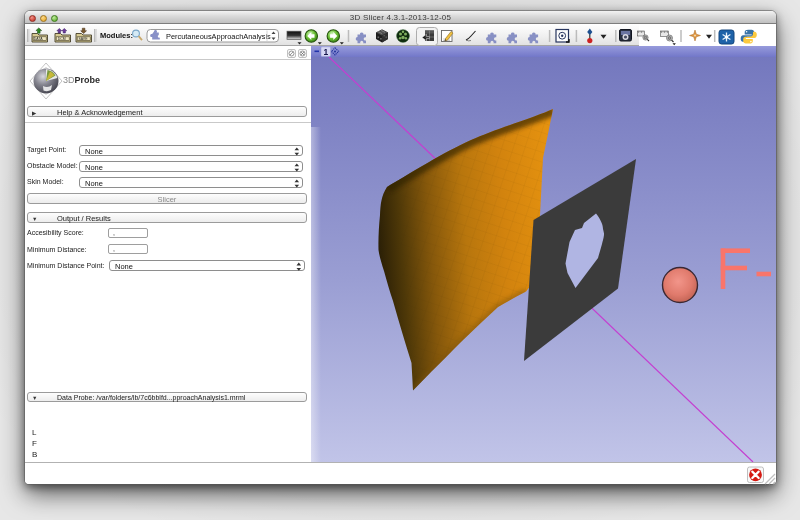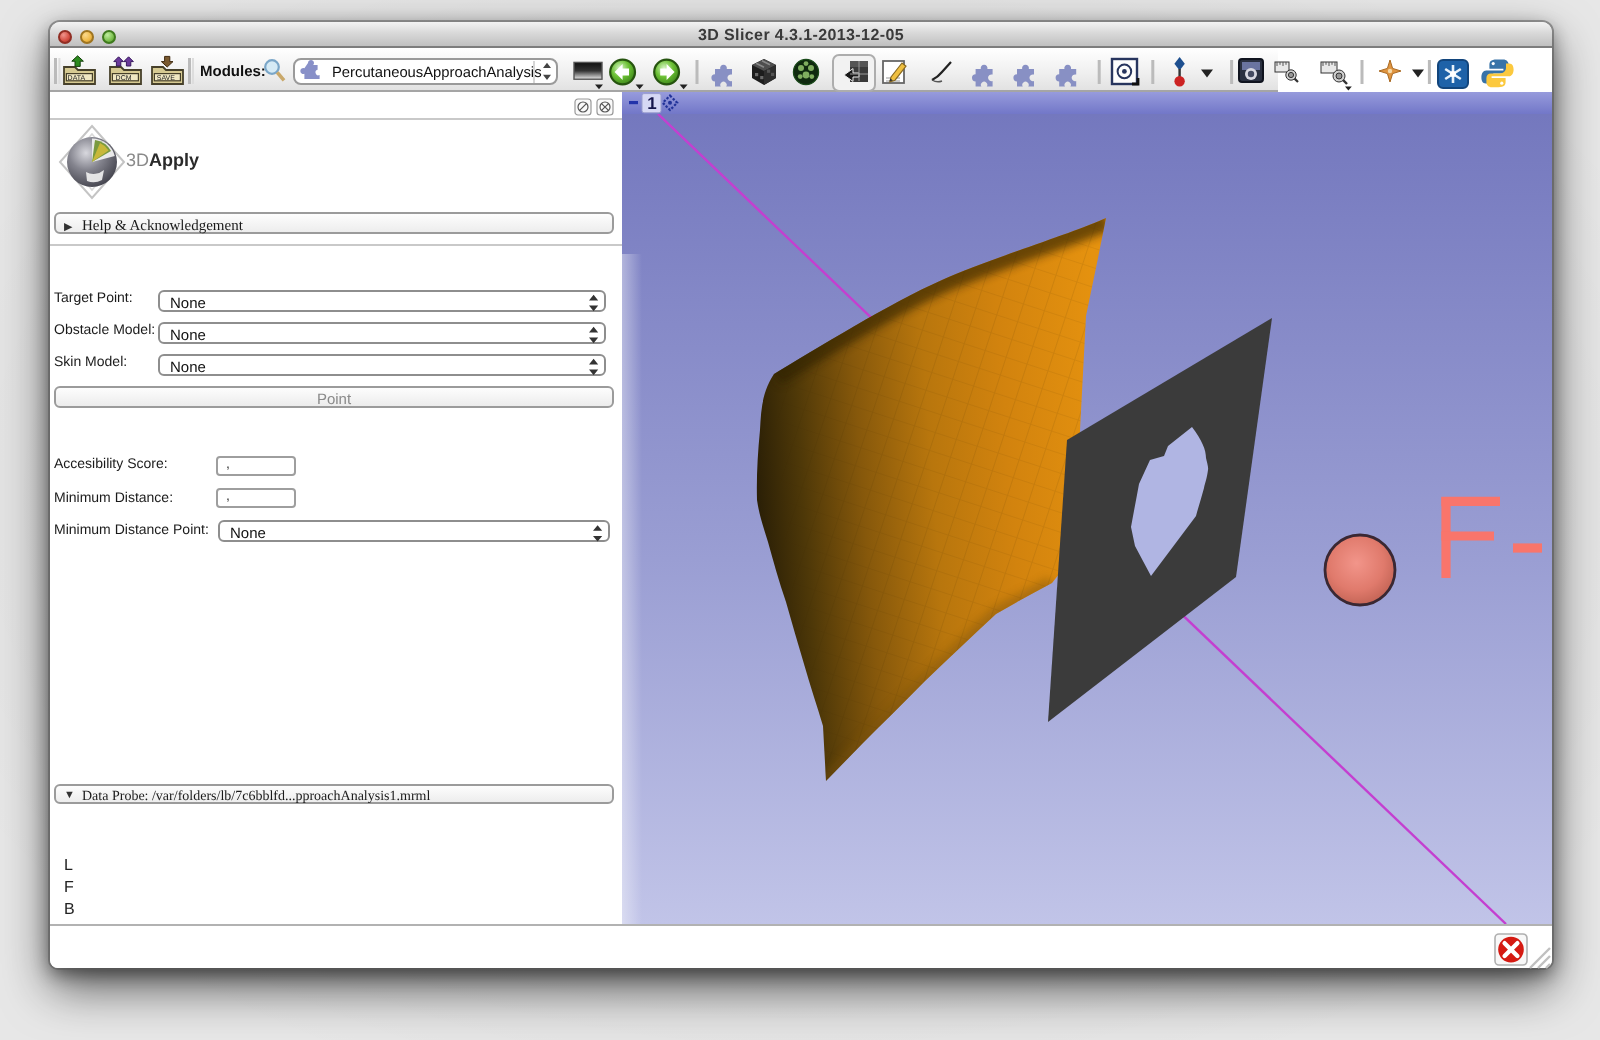--- a/index.html
+++ b/index.html
@@ -9,21 +9,21 @@
   background:radial-gradient(ellipse 600px 400px at 400px 250px, rgba(0,0,0,0.10), rgba(0,0,0,0) 80%); }
 #win { position:absolute; left:25px; top:11px; width:751px; height:473px;
   border-radius:5px 5px 4px 4px; background:#fff;
   box-shadow:0 10px 24px rgba(0,0,0,0.60), 0 3px 9px rgba(0,0,0,0.45);
   outline:1px solid rgba(90,90,90,0.55); }
 #titlebar { position:absolute; left:0; top:0; width:751px; height:13px;
   border-radius:5px 5px 0 0;
   background:linear-gradient(#f3f3f3, #d9d9d9 45%, #c0c0c0);
   border-bottom:1px solid #7d7d7d; }
 #title { position:absolute; left:0; top:1.5px; width:100%; text-align:center;
-  font-size:8px; font-weight:bold; color:#3a3a3a; letter-spacing:0.2px; }
+  font-size:8px; font-weight:normal; color:#3a3a3a; letter-spacing:0.2px; }
 .tl { position:absolute; top:4px; width:7px; height:7px; border-radius:50%; }
 #tl1 { left:3.5px; background:radial-gradient(circle at 35% 30%, #f0958c, #d44e42 60%, #a33228); border:0.5px solid #912e24;}
 #tl2 { left:15px; background:radial-gradient(circle at 35% 30%, #fad98e, #efb845 60%, #c28a28); border:0.5px solid #9e7420;}
 #tl3 { left:26px; background:radial-gradient(circle at 35% 30%, #c0eda0, #7cc04e 60%, #4e9428); border:0.5px solid #3f7a1e;}
 #toolbar { position:absolute; left:0; top:13px; width:614px; height:22px;
   background:linear-gradient(#ffffff, #efefef 60%, #e2e2e2);
   border-bottom:1px solid #a5a5a5; }
 #panel { position:absolute; left:0; top:35px; width:286px; height:416px; background:#ffffff; }
 #view3d { position:absolute; left:286px; top:35px; width:465px; height:416px; background:#8186cd; }
 #viewbar { position:absolute; left:0; top:0; width:465px; height:11px;
@@ -32,21 +32,21 @@
   background:linear-gradient(#7478be, #9a9ed3 55%, #c1c4e8); }
 #leftlight { position:absolute; left:0; top:70px; width:10px; height:335px;
   background:linear-gradient(90deg, rgba(255,255,255,0.40), rgba(255,255,255,0)); }
 #statusbar { position:absolute; left:0; top:451px; width:751px; height:22px;
   background:#ffffff; border-top:1px solid #b2b2b2; border-radius:0 0 4px 4px; }
 
 .secbar { position:absolute; left:2px; width:280px; height:11px;
   border:1px solid #9b9b9b; border-radius:3px;
   background:linear-gradient(#fdfdfd,#ededed); font-size:7.5px; color:#1a1a1a; }
 .secbar .tri { position:absolute; left:4px; top:2.5px; font-size:5.5px; color:#333; }
-.secbar .txt { position:absolute; left:13px; top:1.2px;font-family:Liberation Serif, serif; }
+.secbar .txt { position:absolute; left:29px; top:1.2px; }
 .lbl { position:absolute; left:2px; font-size:7px; color:#1a1a1a; }
 .combo { position:absolute; border:1px solid #8e8e8e; border-radius:3px; background:#fff;
   font-size:7.5px; color:#111; }
 .combo .ctxt { position:absolute; left:5px; top:1.5px; }
 .spin { position:absolute; right:1px; top:0; }
 .inputbox { position:absolute; border:1px solid #9e9e9e; border-radius:2px; background:#fff;
   font-size:7px; color:#333; }
 #applybtn { position:absolute; left:2px; top:147px; width:280px; height:11px;
   border:1px solid #9b9b9b; border-radius:3px; background:linear-gradient(#fdfdfd,#ececec);
   text-align:center; font-size:7.5px; color:#8a8a8a; padding-top:1.2px; }
@@ -265,21 +265,21 @@
         </radialGradient>
       </defs>
       <path d="M17 1 L33 19 17 37 1 19 Z" fill="none" stroke="#c4c4c4" stroke-width="1"></path>
       <path d="M17 5 L29 19 17 33 5 19 Z" fill="none" stroke="#d8d8d8" stroke-width="0.8"></path>
       <circle cx="17" cy="19" r="12.5" fill="url(#ball)"></circle>
       <path d="M17 19 L17 7.2 A11.8 11.8 0 0 1 28.4 16 Z" fill="#e9e9e9"></path>
       <path d="M17 19 L18.5 8 A11 11 0 0 1 26.5 13.5 Z" fill="#7a9a40"></path>
       <path d="M17 19 L21 9.5 A10 10 0 0 1 25.3 13.2 Z" fill="#c8b83a"></path>
       <path d="M14 24 a8 8 0 0 0 9 -1 l-1 5 a9 9 0 0 1 -7.5 0.5 z" fill="#f2f2f2" opacity="0.9"></path>
     </svg>
-    <div style="position:absolute;left:38px;top:29px;font-size:9px;color:#8a8a8a">3D<b style="color:#2a2a2a">Apply</b></div>
+    <div style="position:absolute;left:38px;top:29px;font-size:9px;color:#8a8a8a">3D<b style="color:#2a2a2a">Probe</b></div>
     <div class="secbar" style="top:60px">
         <span class="tri">▶</span>
         <span class="txt">Help &amp; Acknowledgement</span>
       </div>
     <div class="hline" style="top:76px"></div>
     <div class="lbl" style="top:100px">Target Point:</div>
     <div class="combo" style="left:54px;top:98.5px;width:224px;height:11px">
         <span class="ctxt">None</span>
       <svg class="spin" width="8" height="11">
           <path d="M1.5 4.2 l2.3 -2.8 2.3 2.8 z M1.5 6.8 l2.3 2.8 2.3 -2.8 z" fill="#333"></path>
@@ -292,21 +292,25 @@
           <path d="M1.5 4.2 l2.3 -2.8 2.3 2.8 z M1.5 6.8 l2.3 2.8 2.3 -2.8 z" fill="#333"></path>
         </svg>
       </div>
     <div class="lbl" style="top:132px">Skin Model:</div>
     <div class="combo" style="left:54px;top:130.5px;width:224px;height:11px">
         <span class="ctxt">None</span>
       <svg class="spin" width="8" height="11">
           <path d="M1.5 4.2 l2.3 -2.8 2.3 2.8 z M1.5 6.8 l2.3 2.8 2.3 -2.8 z" fill="#333"></path>
         </svg>
       </div>
-    <div id="applybtn">Point</div>
+    <div id="applybtn">Slicer</div>
+    <div class="secbar" style="top:166px">
+        <span class="tri">▼</span>
+        <span class="txt">Output / Results</span>
+      </div>
     <div class="lbl" style="top:183px">Accesibility Score:</div>
     <div class="inputbox" style="left:83px;top:181.5px;width:40px;height:10px;padding-left:4px">,</div>
     <div class="lbl" style="top:200px">Minimum Distance:</div>
     <div class="inputbox" style="left:83px;top:198px;width:40px;height:10px;padding-left:4px">,</div>
     <div class="lbl" style="top:216px">Minimum Distance Point:</div>
     <div class="combo" style="left:84px;top:213.5px;width:196px;height:11.5px">
         <span class="ctxt">None</span>
       <svg class="spin" width="8" height="11.5">
           <path d="M1.5 4.4 l2.3 -2.8 2.3 2.8 z M1.5 7 l2.3 2.8 2.3 -2.8 z" fill="#333"></path>
         </svg>

